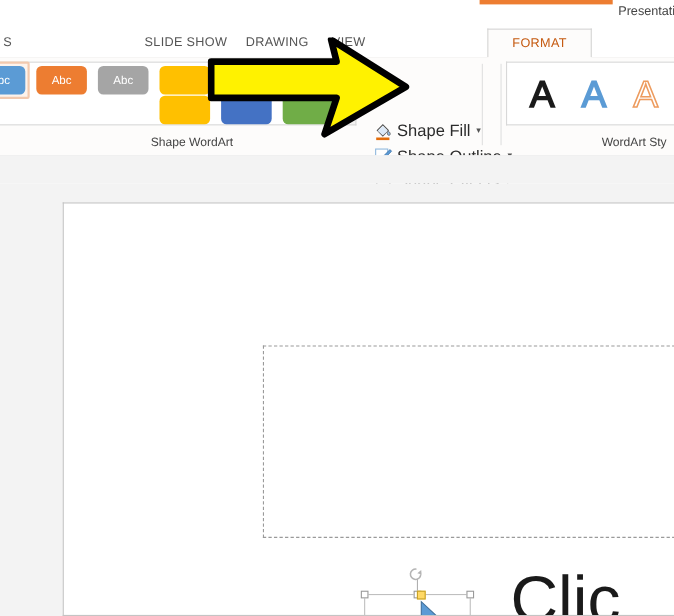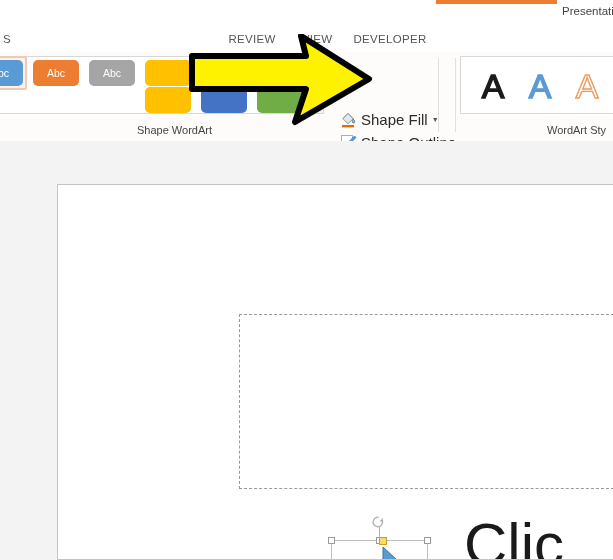--- a/index.html
+++ b/index.html
@@ -326,23 +326,24 @@
 </head>
 <body>
 
 <div id="titlebar">
   <div id="contextual-tab-bar"></div>
   <div id="doc-title">Presentation1</div>
 </div>
 
 <div id="tabstrip">
     <div class="rtab" style="left: 0px; width: 14px;">S</div>
-    <div class="rtab" style="left: 223px; width: 58px;">REVIEW</div>
+    <div class="rtab" style="left: 126px; width: 86px;">SLIDE SHOW</div>
+    <div class="rtab" style="left: 223px; width: 58px;">DRAWING</div>
     <div class="rtab" style="left: 295px; width: 44px;">VIEW</div>
-    <div class="rtab" style="left: 348px; width: 84px;">DEVELOPER</div>
+    <div class="rtab active" style="left: 443px; width: 95px;">FORMAT</div>
   </div>
 
 <div id="ribbon">
 
   <div id="grp-shape-styles">
     <div id="style-gallery">
         <div class="thumb-sel" style="left: -18px; top: -1px; width: 54px; height: 34px;"></div>
         <div class="style-thumb" style="left: -14px; top: 3px; background: rgb(91, 155, 213);">Abc</div>
         <div class="style-thumb" style="left: 42px; top: 3px; background: rgb(237, 125, 49);">Abc</div>
         <div class="style-thumb" style="left: 98px; top: 3px; background: rgb(165, 165, 165);">Abc</div>

